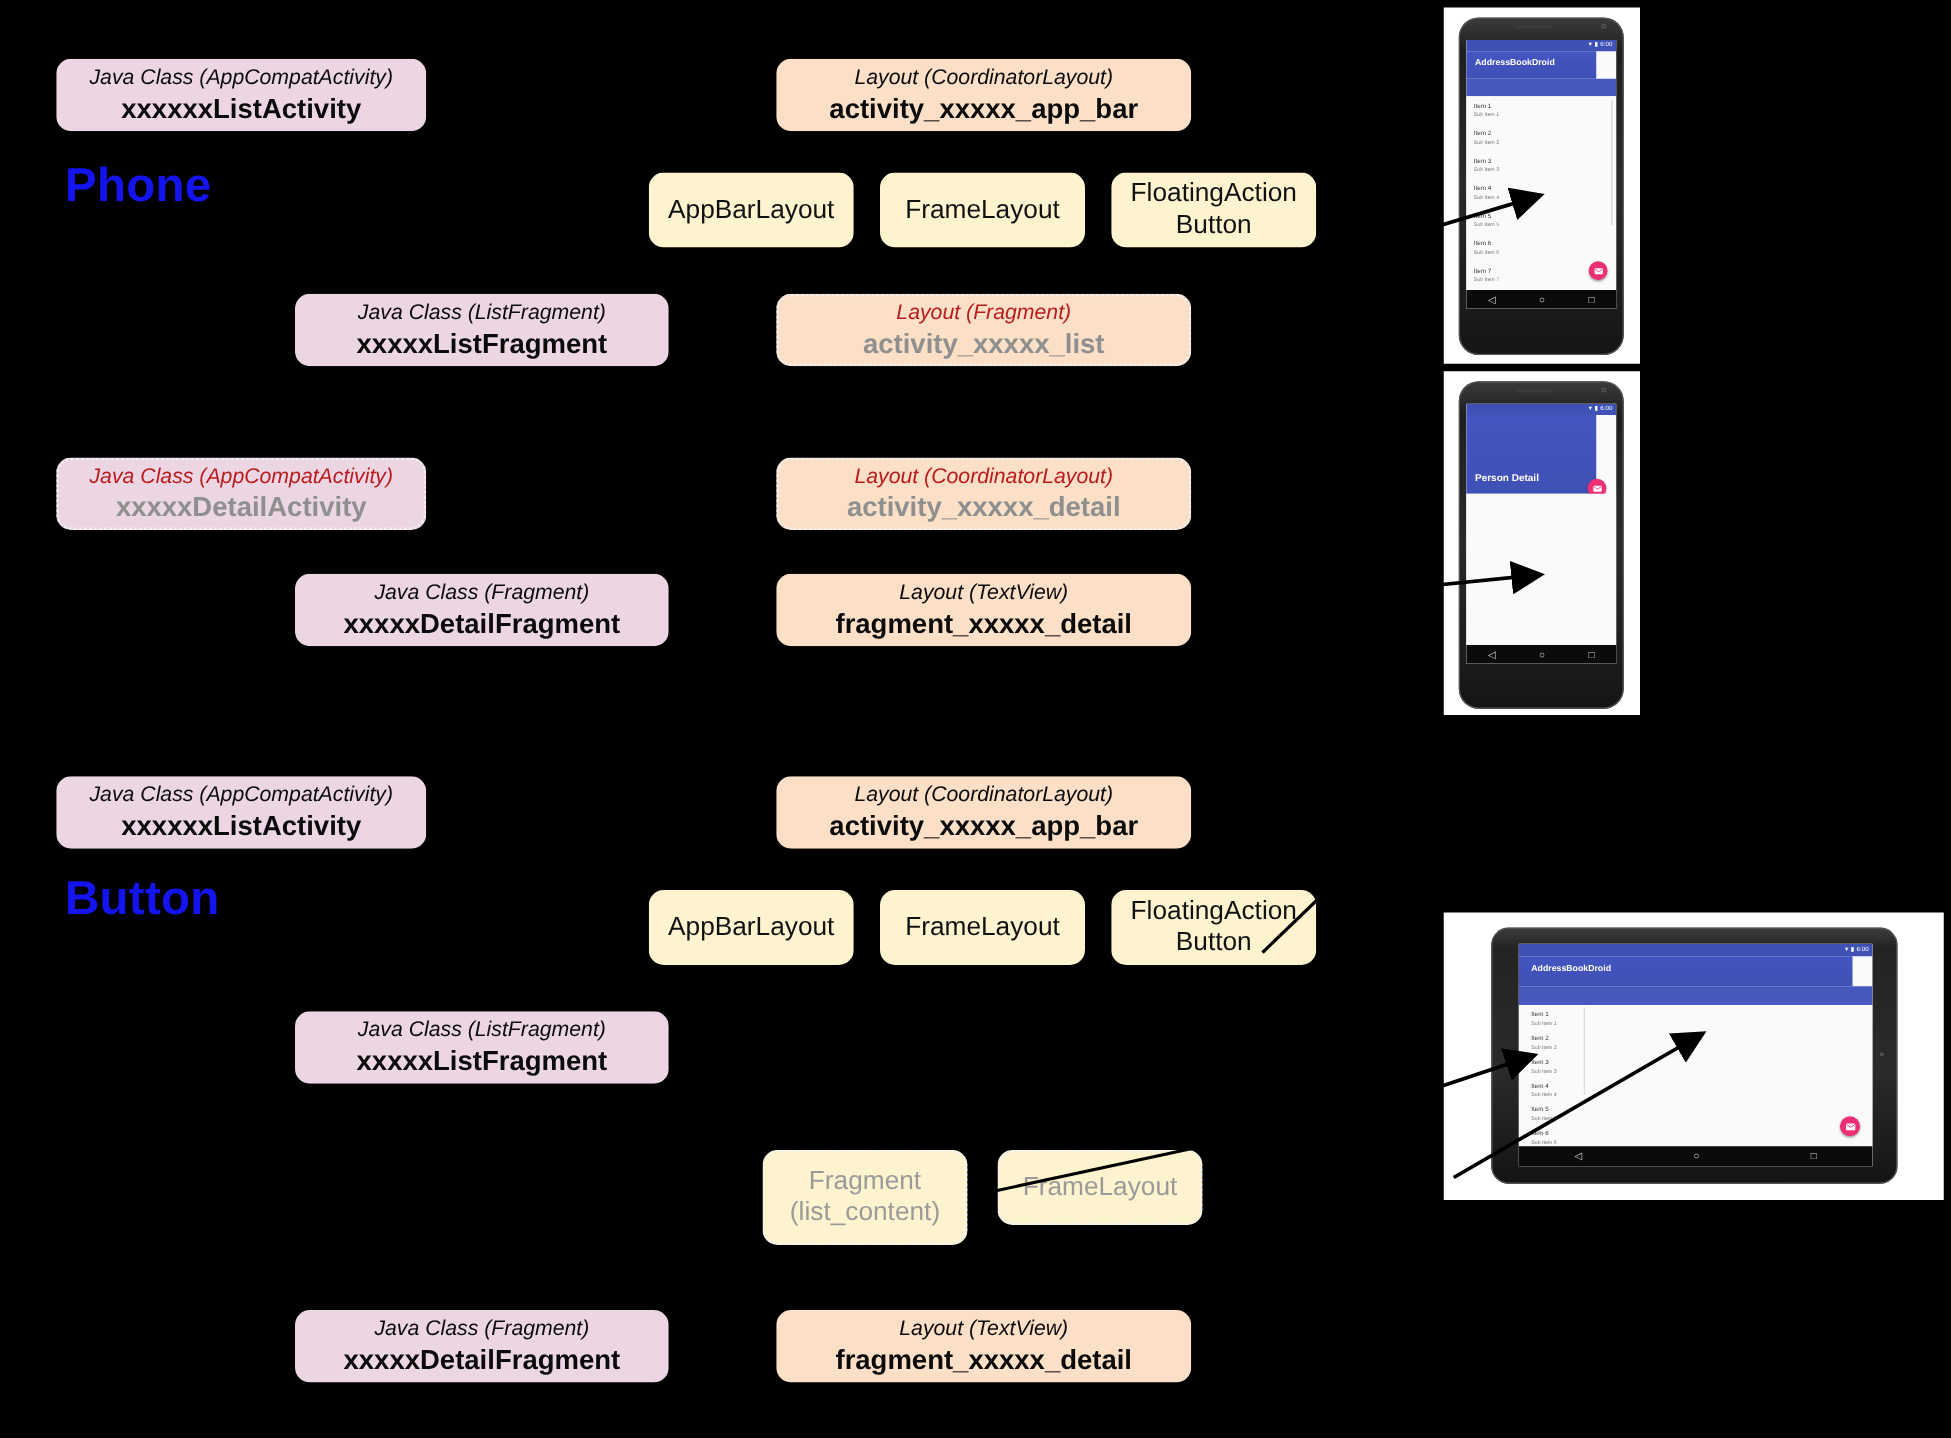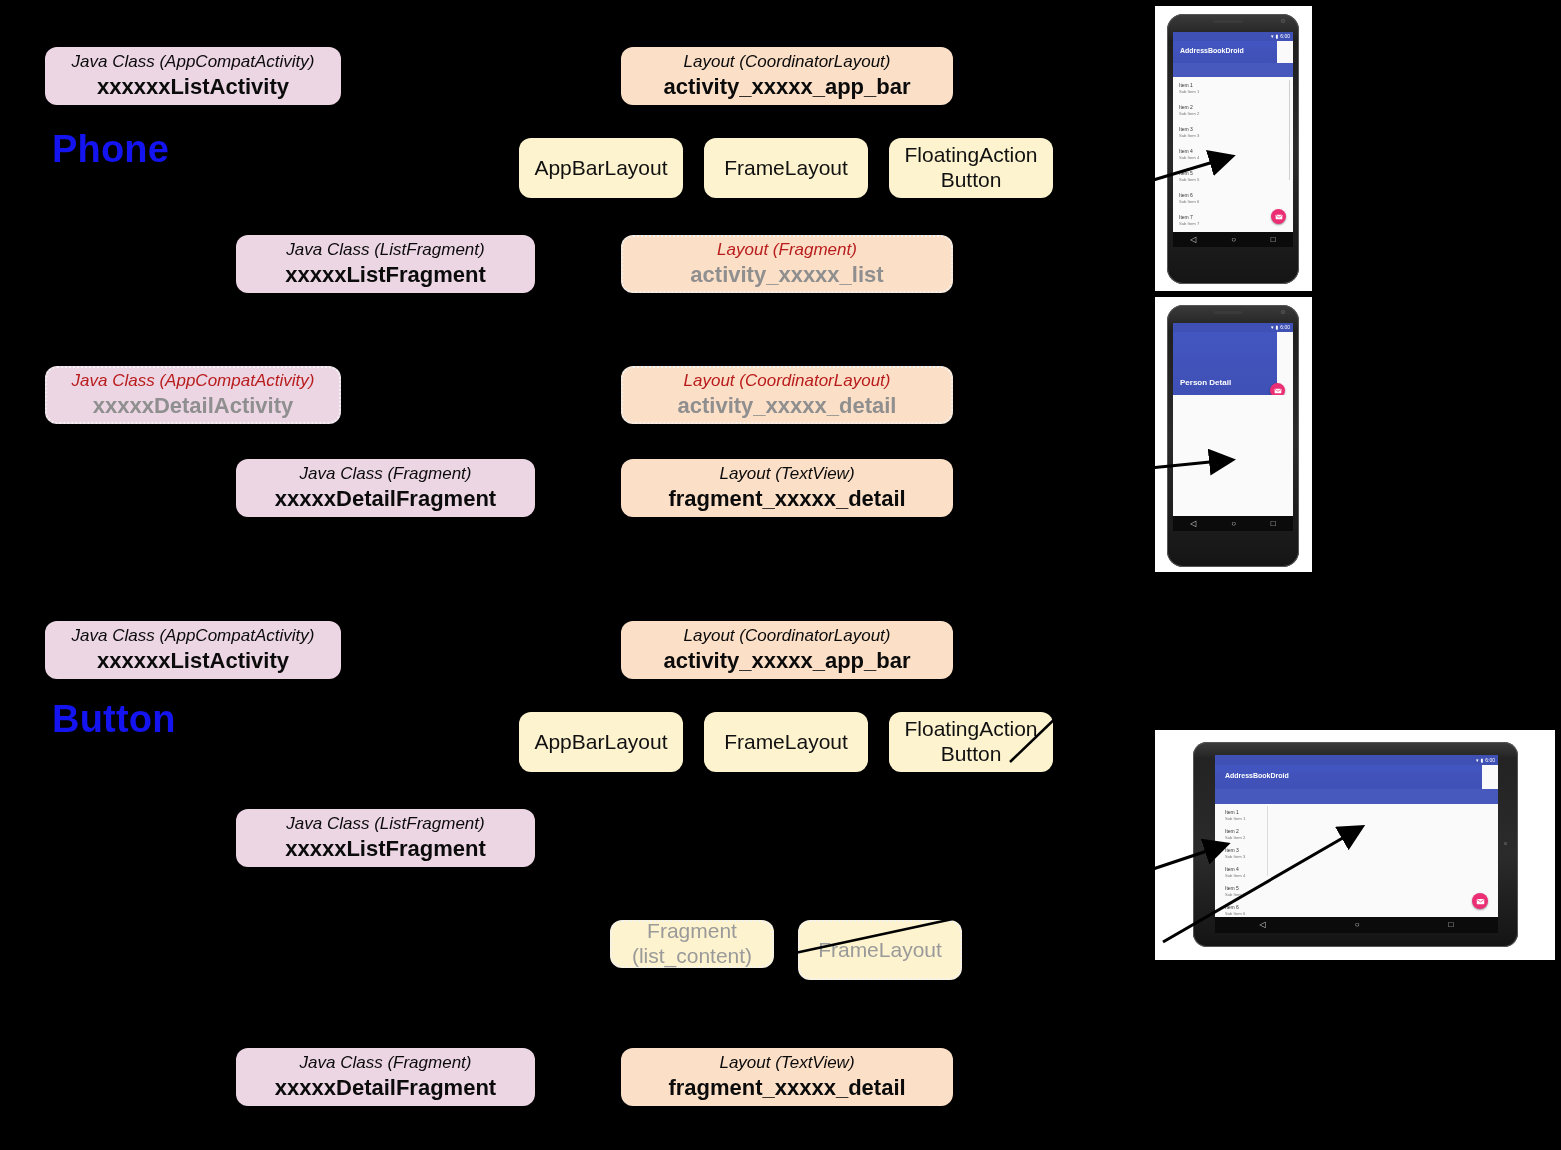--- a/index.html
+++ b/index.html
@@ -200,21 +200,21 @@
     <div>FloatingAction</div>
     <div>Button</div>
   </div>
 
   <div class="node pink solid" style="left:236px;top:809px;width:299px;height:58px;">
     <div class="kind">Java Class (ListFragment)</div>
     <div class="nm">xxxxxListFragment</div>
   </div>
 
 
-  <div class="node cream dashed plain grey single" style="left:610px;top:920px;width:164px;height:48px;">
+  <div class="node cream dashed plain grey single" style="left:610px;top:920px;width:164px;height:76px;">
     <div>Fragment</div>
     <div>(list_content)</div>
   </div>
 
   <div class="node cream dashed plain grey single" style="left:798px;top:920px;width:164px;height:60px;">
     <div>FrameLayout</div>
   </div>
 
   <div class="node pink solid" style="left:236px;top:1048px;width:299px;height:58px;">
     <div class="kind">Java Class (Fragment)</div>

